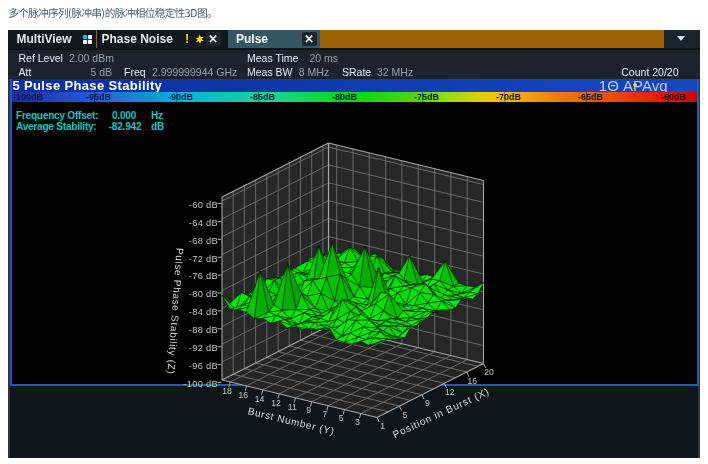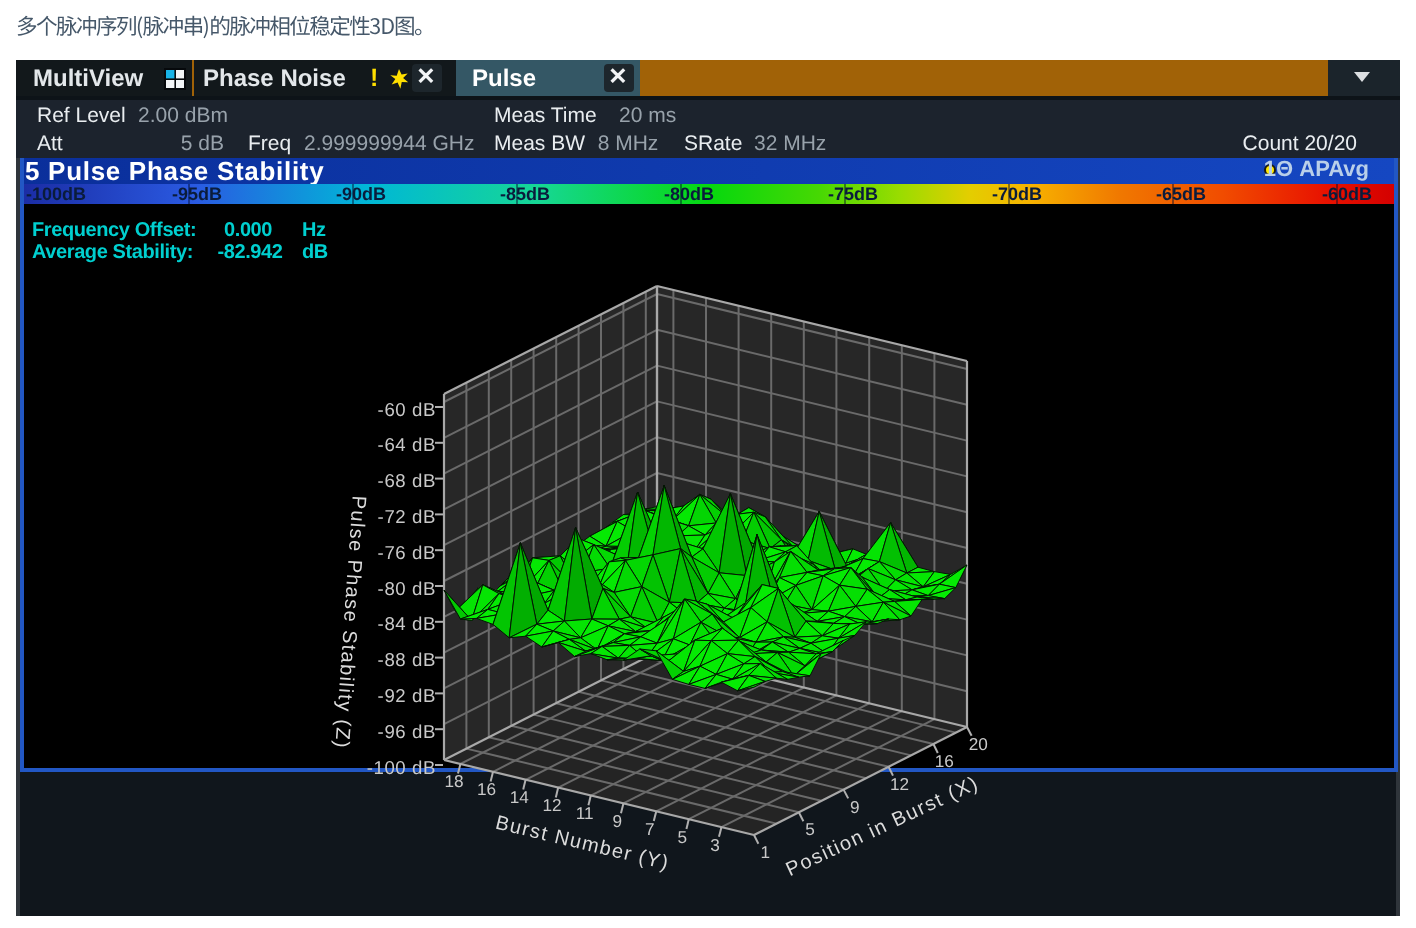--- a/index.html
+++ b/index.html
@@ -72,21 +72,21 @@
         <span class="v" style="position:absolute;left:290px;width:32px;text-align:center">8 MHz</span>
      <span class="b" style="position:absolute;left:334px">SRate</span>
         <span class="v" style="position:absolute;left:369px">32 MHz</span>
      <span class="b" style="position:absolute;right:21.5px">Count 20/20</span>
    </div>
  </div>
  <div id="win">
   <div id="titlebar">
         <span style="position:absolute;left:0.5px;letter-spacing:0.35px">5 Pulse Phase Stability</span>
     <span style="position:absolute;right:59px;top:3px;width:6px;height:6px;border-radius:50%;background:#ffe800;border:1px solid #1d1d10"></span>
-    <span style="position:absolute;right:12px;font-weight:bold;color:#b9cfe9;font-size:11px">1Θ APAvg</span>
+    <span style="position:absolute;right:29px;font-weight:normal;color:#b9cfe9;font-size:15px">1Θ APAvg</span>
   </div>
   <div id="cbar">
     <span style="position:absolute;left:81.5px;top:0;width:1px;height:10px;background:rgba(0,10,40,0.45)"></span>
         <span style="position:absolute;left:163.5px;top:0;width:1px;height:10px;background:rgba(0,10,40,0.45)"></span>
         <span style="position:absolute;left:245.5px;top:0;width:1px;height:10px;background:rgba(0,10,40,0.45)"></span>
         <span style="position:absolute;left:327.5px;top:0;width:1px;height:10px;background:rgba(0,10,40,0.45)"></span>
         <span style="position:absolute;left:409.5px;top:0;width:1px;height:10px;background:rgba(0,10,40,0.45)"></span>
         <span style="position:absolute;left:491.5px;top:0;width:1px;height:10px;background:rgba(0,10,40,0.45)"></span>
         <span style="position:absolute;left:573.5px;top:0;width:1px;height:10px;background:rgba(0,10,40,0.45)"></span>
         <span style="position:absolute;left:655.5px;top:0;width:1px;height:10px;background:rgba(0,10,40,0.45)"></span>

